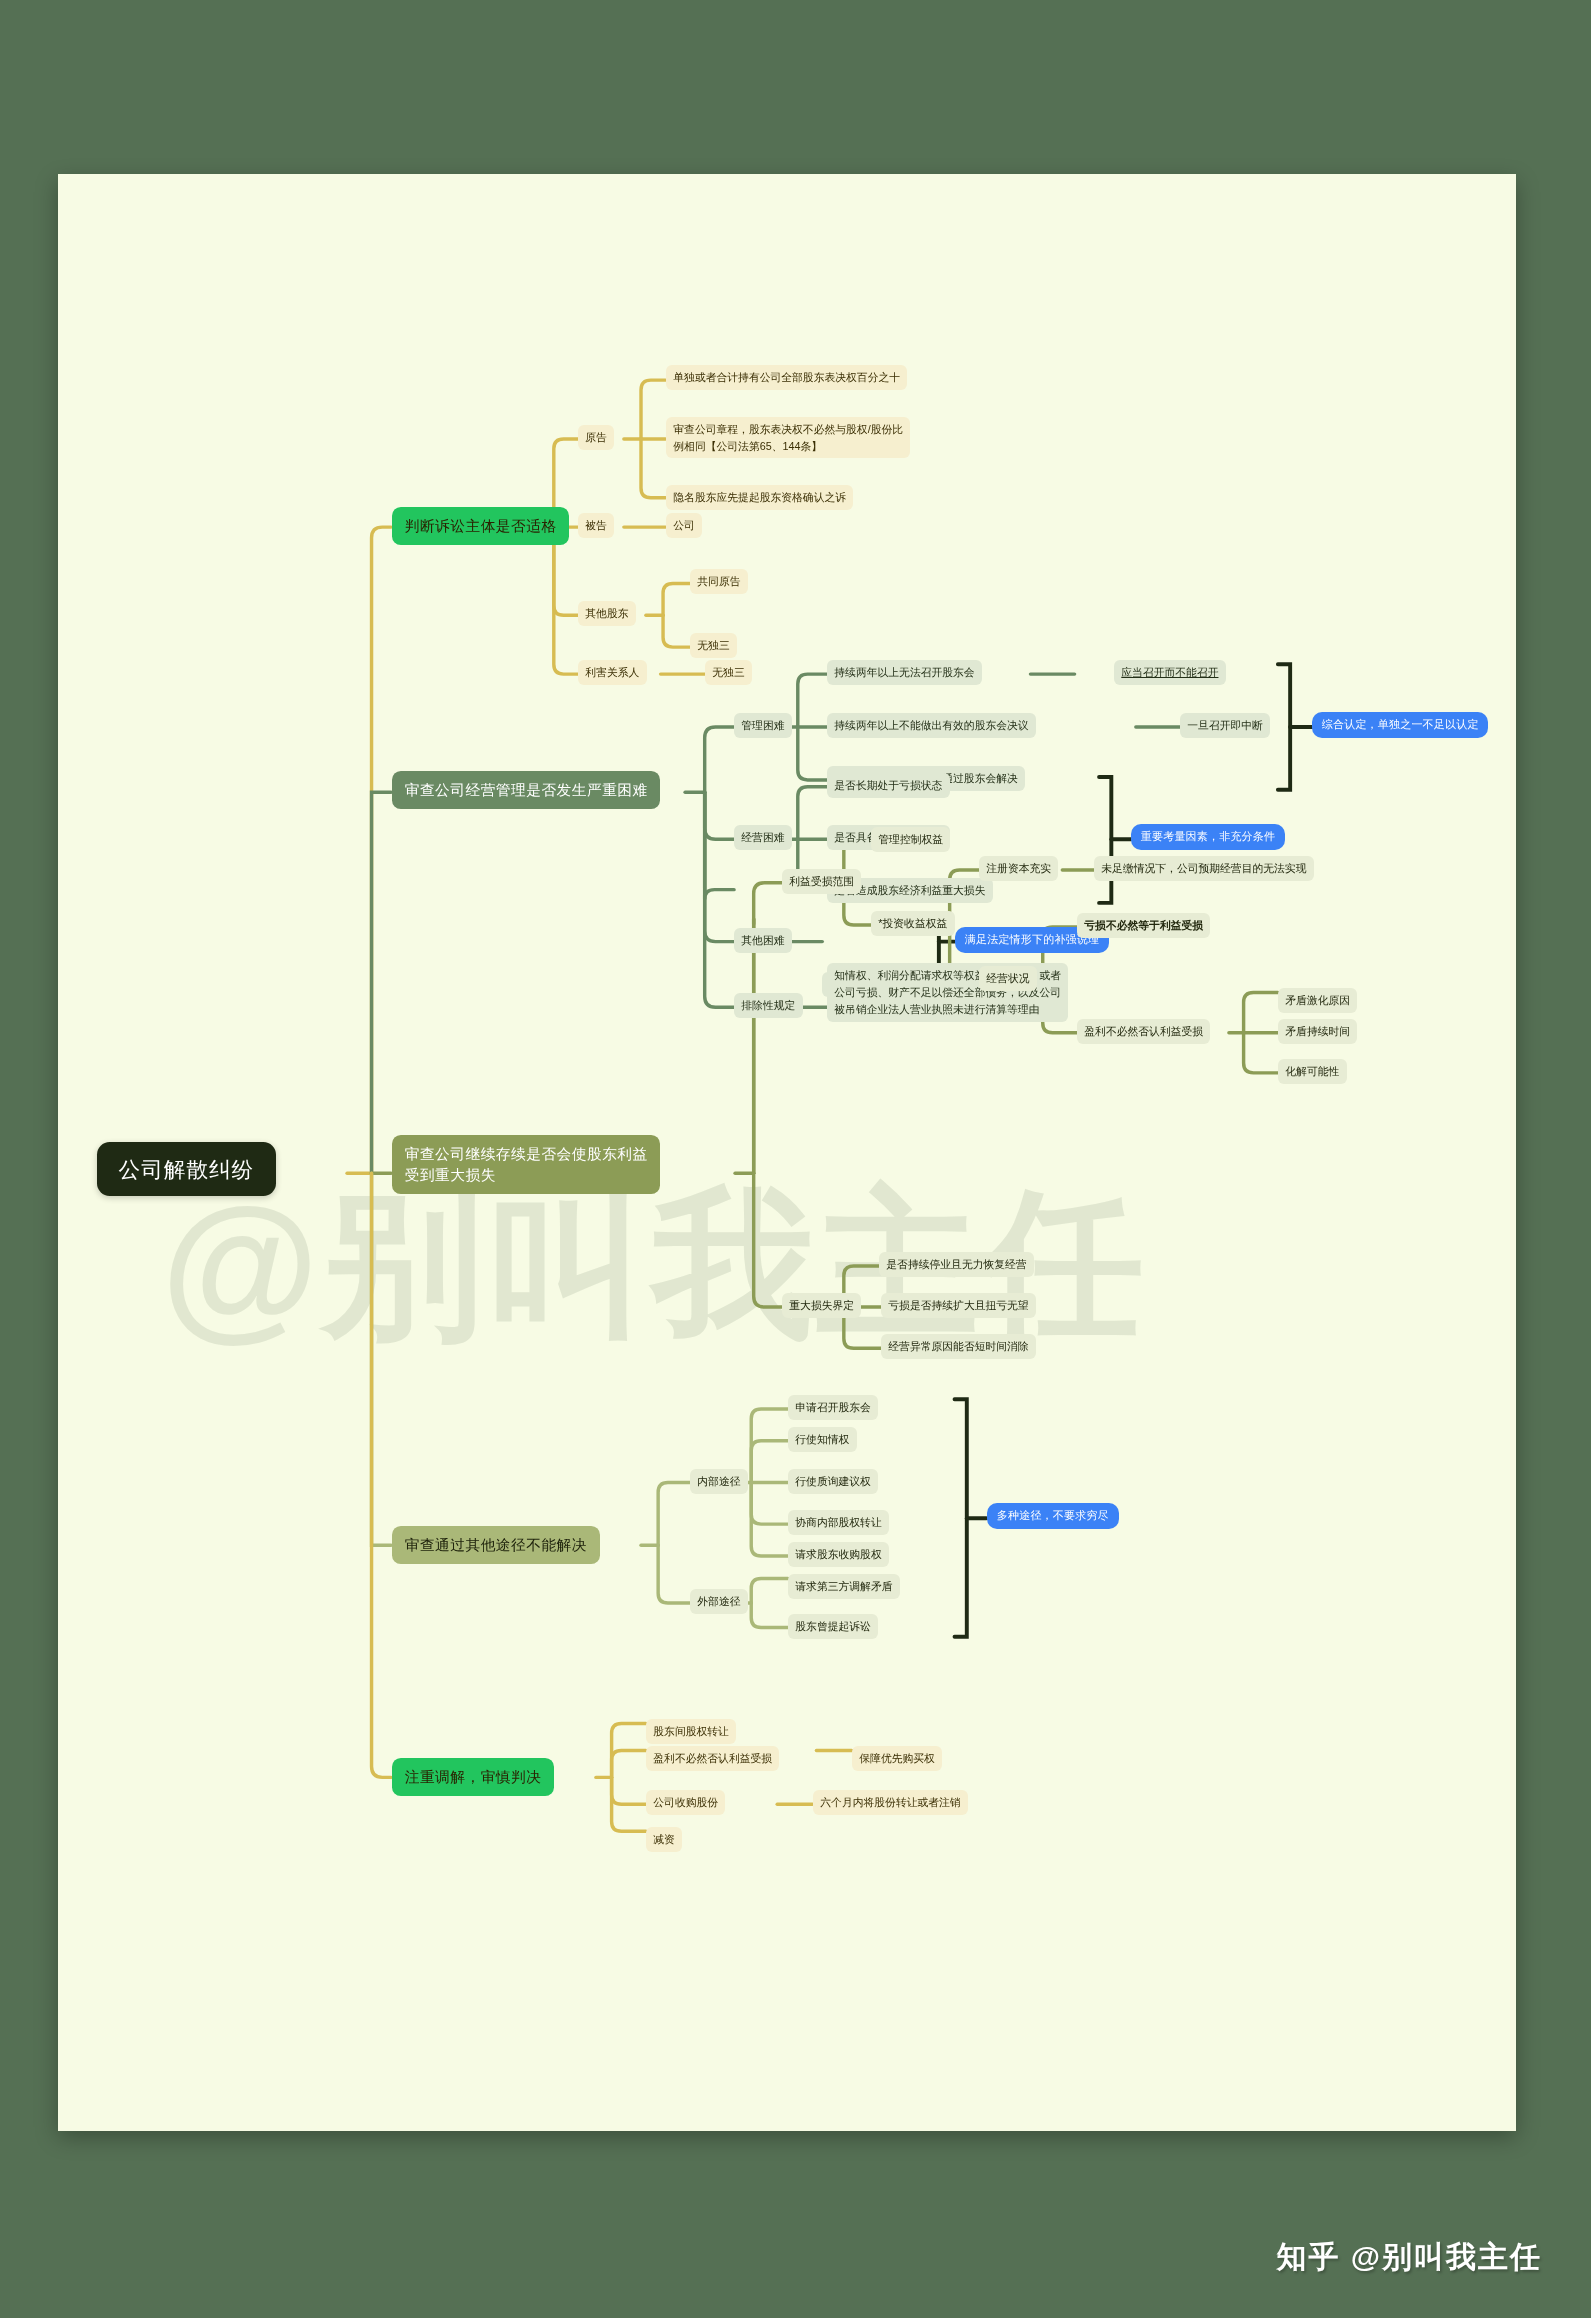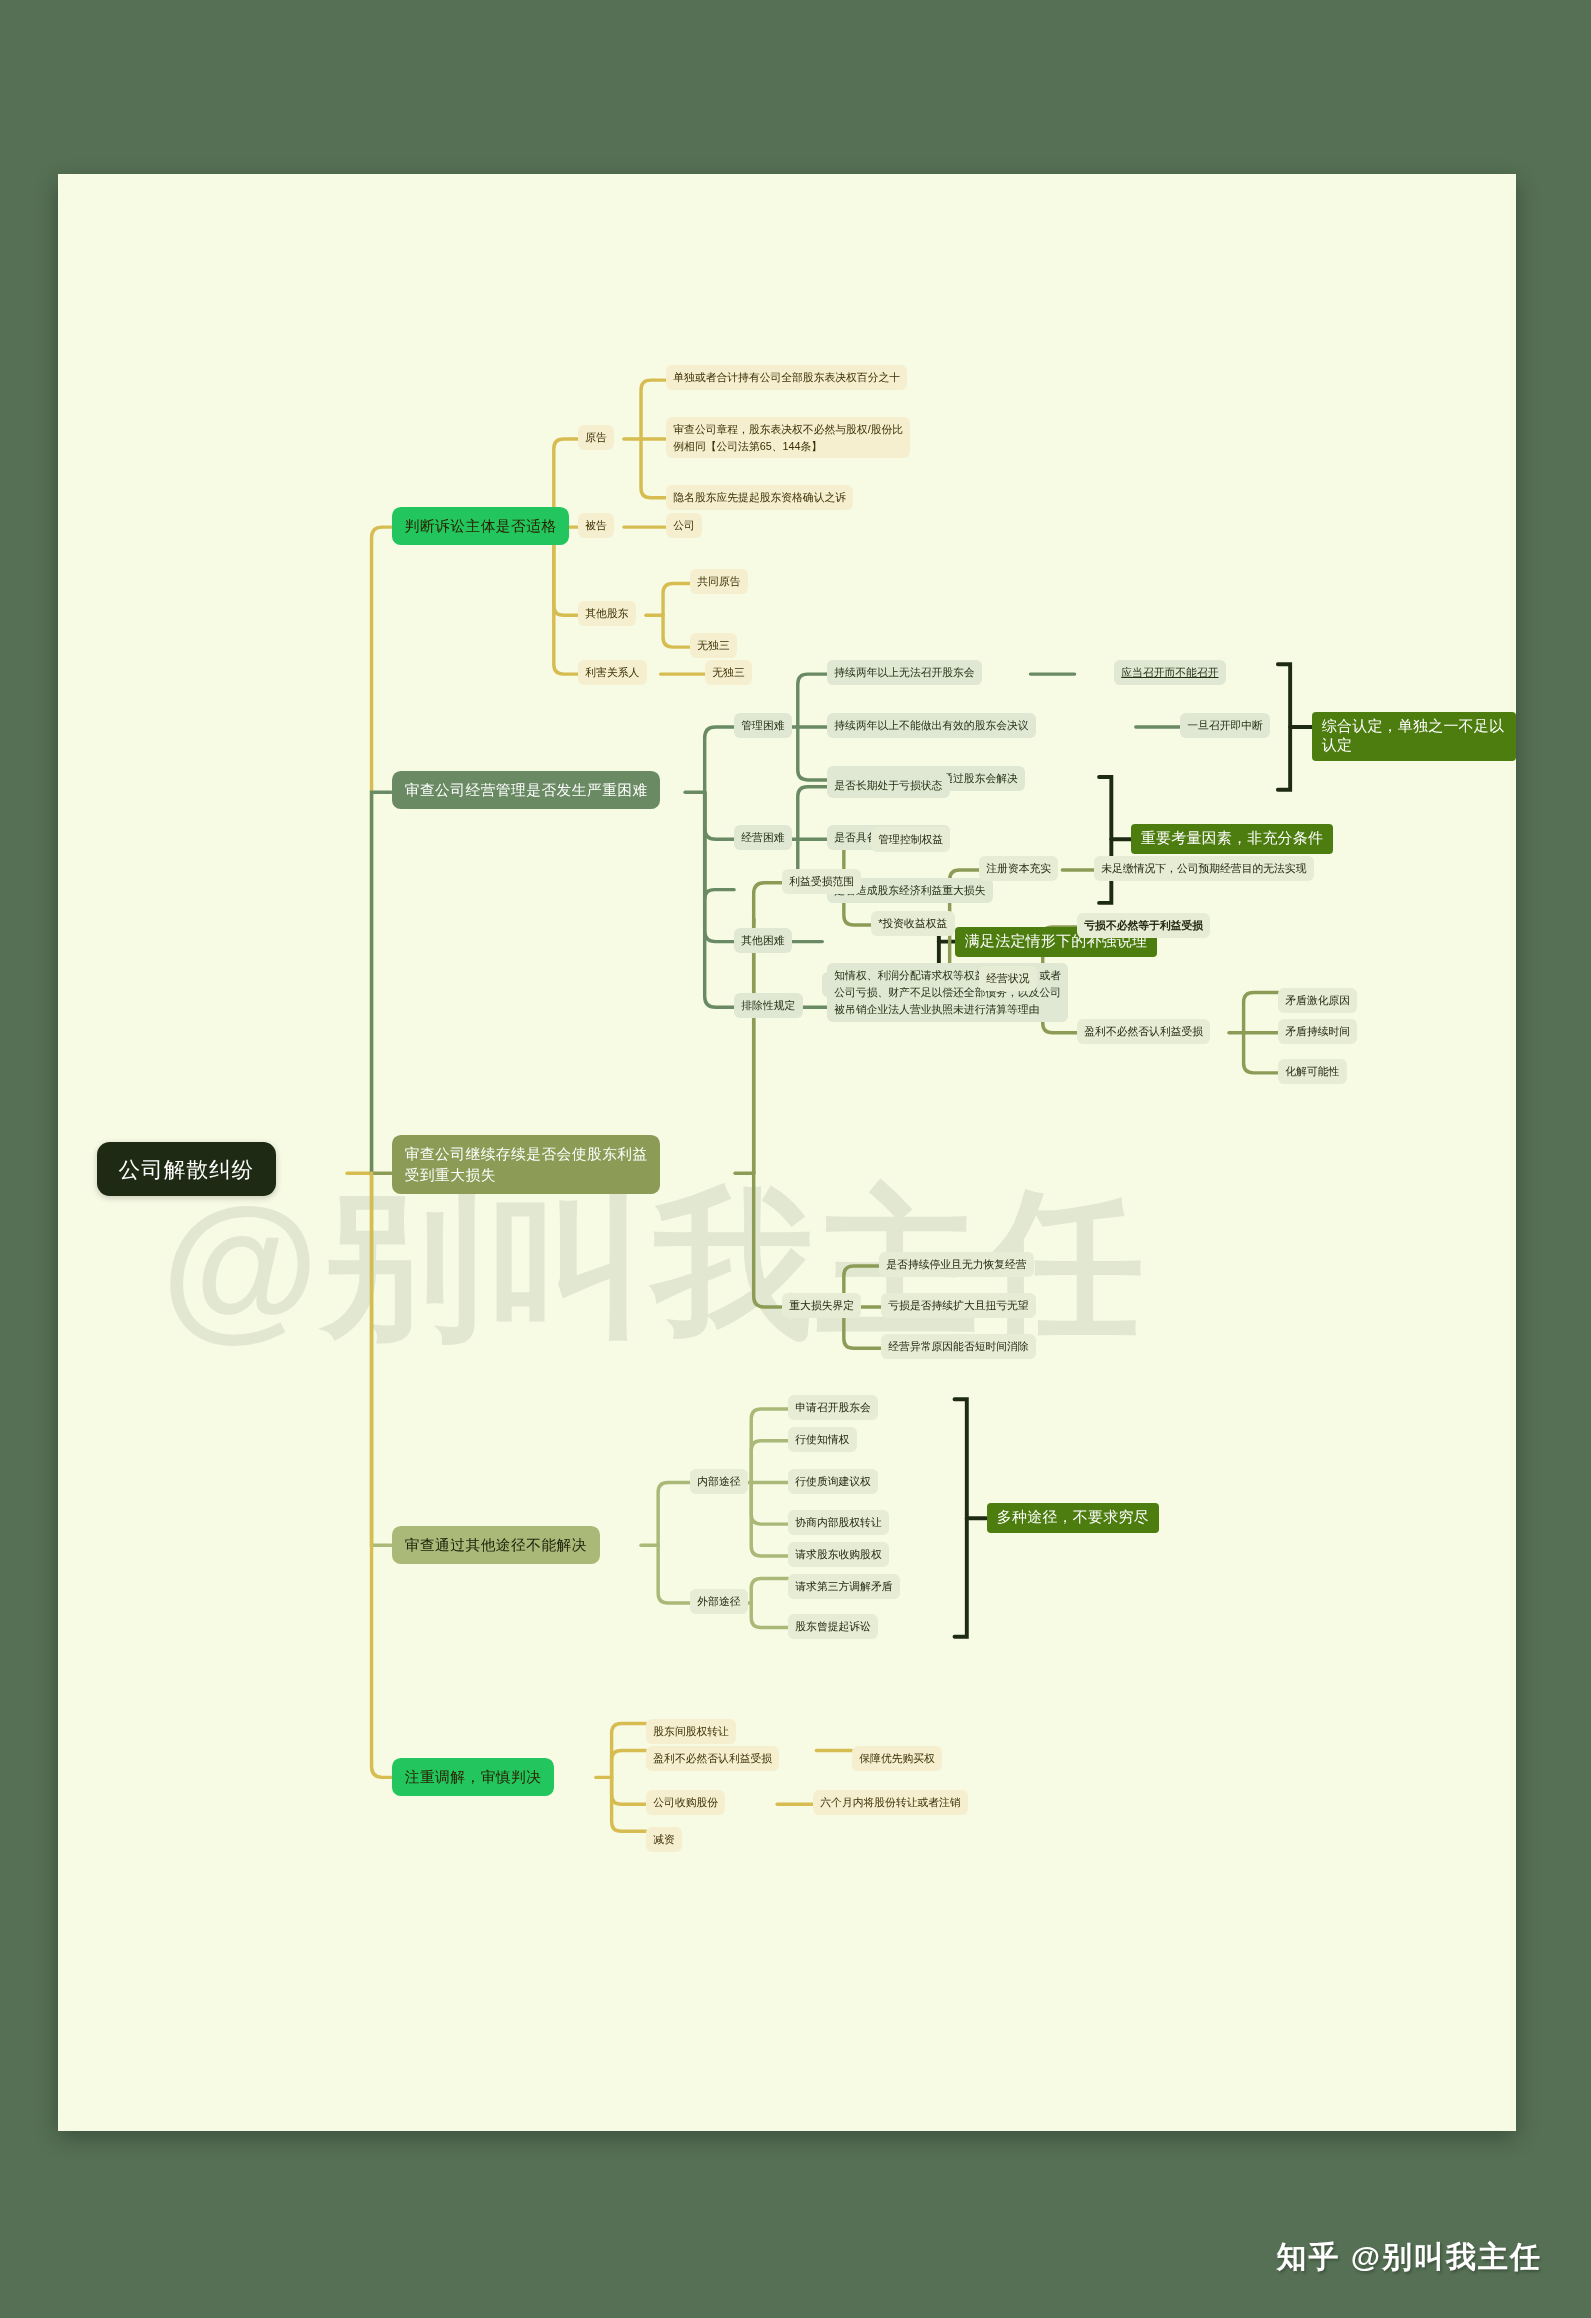--- a/index.html
+++ b/index.html
@@ -85,25 +85,25 @@
     line-height:1.5;
     border-radius:5.9px;
     padding:4.4px 7.3px;
   }
   .chip.y{ background:#f6efcf; color:#3b2f04; }
   .chip.g{ background:#e0e8d3; color:#243018; }
   .chip.o{ background:#e7ecd4; color:#23290f; }
 
   
   .callout{
-    font-size:15px;
-    border-radius:4px;
+    font-size:11px;
+    border-radius:10px;
     padding:5.4px 9.8px;
     color:#ffffff;
-    background:#4d7c0f;
+    background:#3b82f6;
     letter-spacing:0.2px;
   }
 
   
   svg.links{
     position:absolute; left:0; top:0;
     width:1458px; height:1957px;
     z-index:1;
     pointer-events:none;
   }

